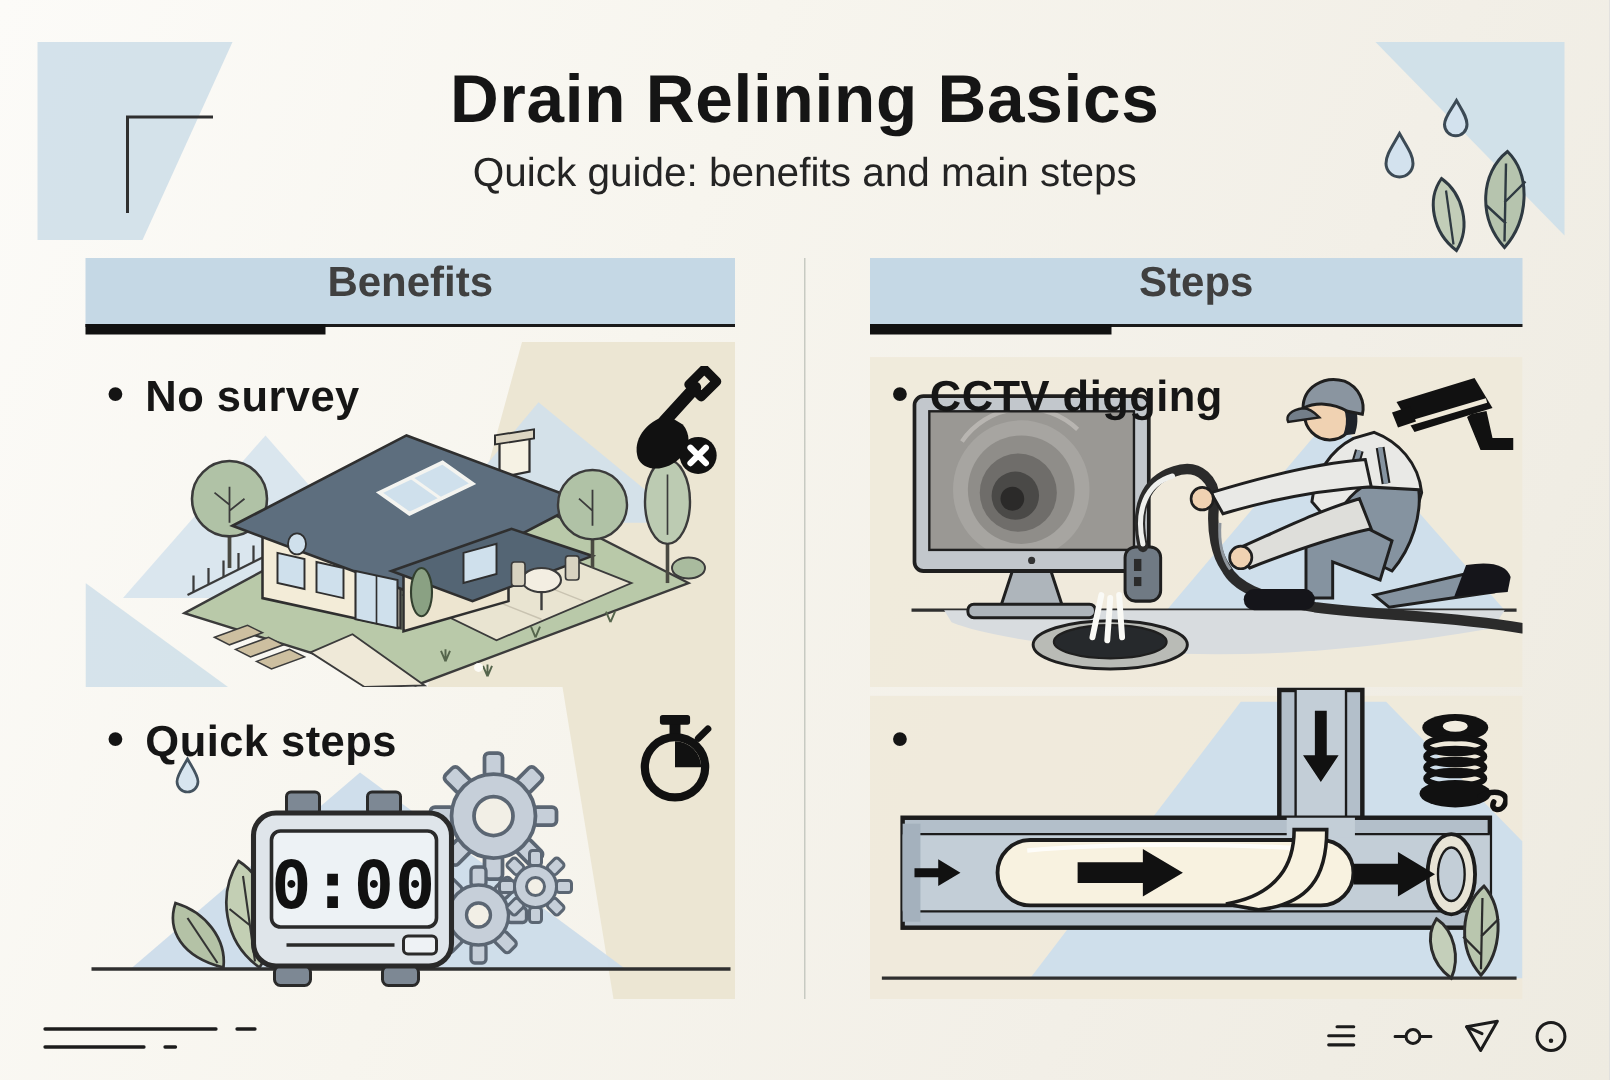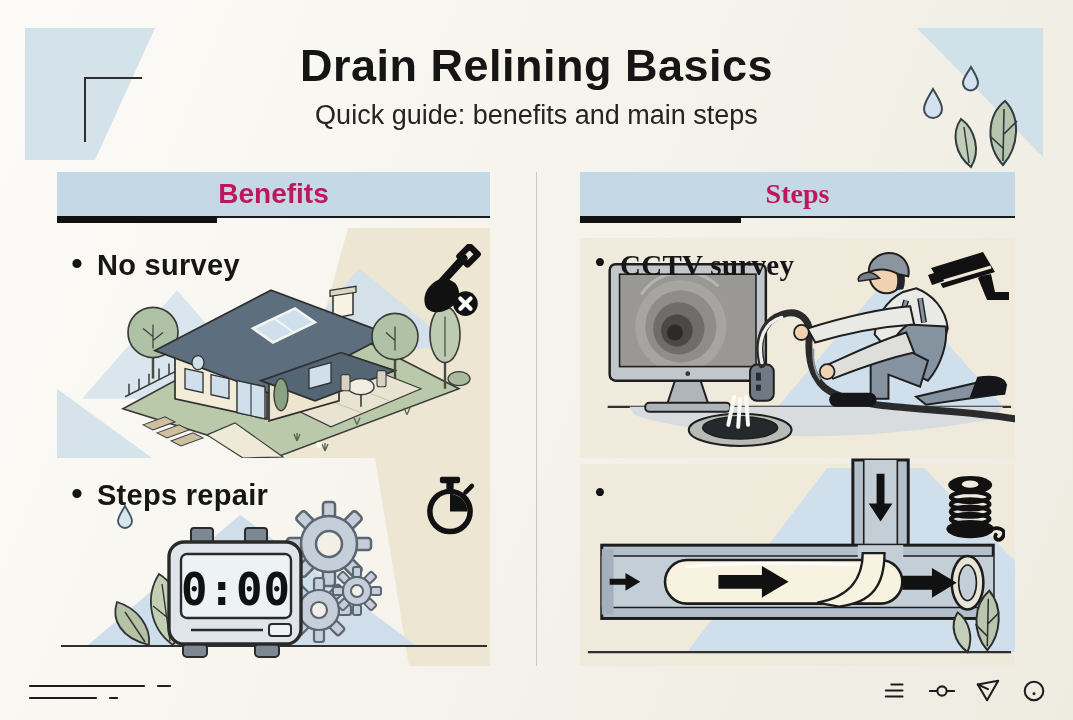--- a/index.html
+++ b/index.html
@@ -11,25 +11,25 @@
   .abs{position:absolute;}
   .page-title{
     left:0;right:0;top:40px;text-align:center;font-size:45px;font-weight:800;
     letter-spacing:.5px;color:#151515;
   }
   .page-subtitle{
     left:0;right:0;top:100px;text-align:center;font-size:27px;font-weight:500;color:#242424;
   }
   .panel{top:172px;height:494px;}
   .panel-left{left:57px;width:433px;}
-  .panel-right{left:580px;width:435px;font-family:Liberation Serif, serif;}
+  .panel-right{left:580px;width:435px;}
   .band{
     position:absolute;left:0;right:0;top:0;height:44px;background:var(--band-blue,#c5d8e5);
-    display:flex;align-items:center;justify-content:center;
-    font-size:28px;font-weight:700;color:#be185d;
+    display:flex;align-items:flex-start;justify-content:center;
+    font-size:28px;font-weight:700;color:#404040;
   }
   .rule{position:absolute;left:0;right:0;top:44px;height:8px;}
   .rule .thin{position:absolute;left:0;right:0;top:0;height:2px;background:#1a1a1a;}
   .rule .thick{position:absolute;left:0;top:0;width:37%;height:7px;background:#111;}
   .section{position:absolute;left:0;right:0;}
   .sec1{top:56px;height:230px;}
   .sec2{top:286px;height:208px;}
   .illus{position:absolute;inset:0;width:100%;height:100%;}
   .item-row{
     position:absolute;left:14px;top:20px;display:flex;align-items:center;z-index:2;
@@ -214,21 +214,21 @@
           <rect x="188" y="70" width="22" height="15" rx="3" fill="#7d8894" stroke="#2a2a2a" stroke-width="2"></rect>
           <rect x="112" y="84" width="132" height="102" rx="15" fill="#dfe5ea" stroke="#2a2a2a" stroke-width="3.4"></rect>
           <rect x="124" y="96" width="110" height="64" rx="6" fill="#edf2f5" stroke="#2a2a2a" stroke-width="2.4"></rect>
           <text class="timer" x="179" y="147" font-size="44" text-anchor="middle" fill="#111" letter-spacing="1">0:00</text>
           <line x1="134" y1="172" x2="206" y2="172" stroke="#2a2a2a" stroke-width="2.4"></line>
           <rect x="212" y="166" width="22" height="12" rx="3" fill="#eef2f5" stroke="#2a2a2a" stroke-width="2"></rect>
         </g>
       </svg>
       <div class="item-row">
         <span class="bullet">•</span>
-        <span class="label">Steps repair</span>
+        <span class="label">Quick steps</span>
       </div>
       <svg class="corner-icon" style="right:10px;top:16px;" width="60" height="64" viewBox="0 0 64 70">
         <rect x="28" y="8" width="8" height="9" fill="#111"></rect>
         <rect x="21" y="3" width="22" height="7" rx="2" fill="#111"></rect>
         <path d="M49,20 L56,13" stroke="#111" stroke-width="5" stroke-linecap="round"></path>
         <circle cx="32" cy="41" r="22" fill="none" stroke="#111" stroke-width="6"></circle>
         <path d="M32,41 L32,22 A19,19 0 0 1 51,41 Z" fill="#111"></path>
       </svg>
     </div>
   </div>
@@ -294,21 +294,21 @@
           <circle cx="224" cy="104" r="7.5" fill="#f0d2b2" stroke="#1f1f1f" stroke-width="1.8"></circle>
           <circle cx="250" cy="143" r="7.5" fill="#f0d2b2" stroke="#1f1f1f" stroke-width="1.8"></circle>
           <circle cx="310" cy="48" r="17" fill="#f0d2b2" stroke="#1f1f1f" stroke-width="2"></circle>
           <path d="M318,34 C328,38 331,50 327,61 L319,62 C323,52 321,42 313,36 Z" fill="#1f232a"></path>
           <path d="M292,44 C292,30 306,22 320,26 C330,30 334,40 332,48 L322,46 C312,40 300,40 292,44 Z" fill="#8a95a0" stroke="#1f1f1f" stroke-width="2"></path>
           <path d="M292,44 C284,45 280,49 282,53 L303,50 C299,46 296,44 292,44 Z" fill="#737e89" stroke="#1f1f1f" stroke-width="1.6"></path>
         </g>
       </svg>
       <div class="item-row">
         <span class="bullet">•</span>
-        <span class="label">CCTV survey</span>
+        <span class="label">CCTV digging</span>
       </div>
       <svg class="corner-icon" style="right:6px;top:20px;" width="84" height="62" viewBox="0 0 84 62">
         <polygon points="6,20 58,4 70,24 18,40" fill="#111"></polygon>
         <line x1="12" y1="35" x2="66" y2="19" stroke="#efe9d8" stroke-width="3"></line>
         <polygon points="3,27 15,23 19,33 7,37" fill="#111"></polygon>
         <polygon points="56,28 66,26 70,44 84,44 84,52 62,52 53,30" fill="#111"></polygon>
       </svg>
     </div>
 
     <div class="section sec2">

